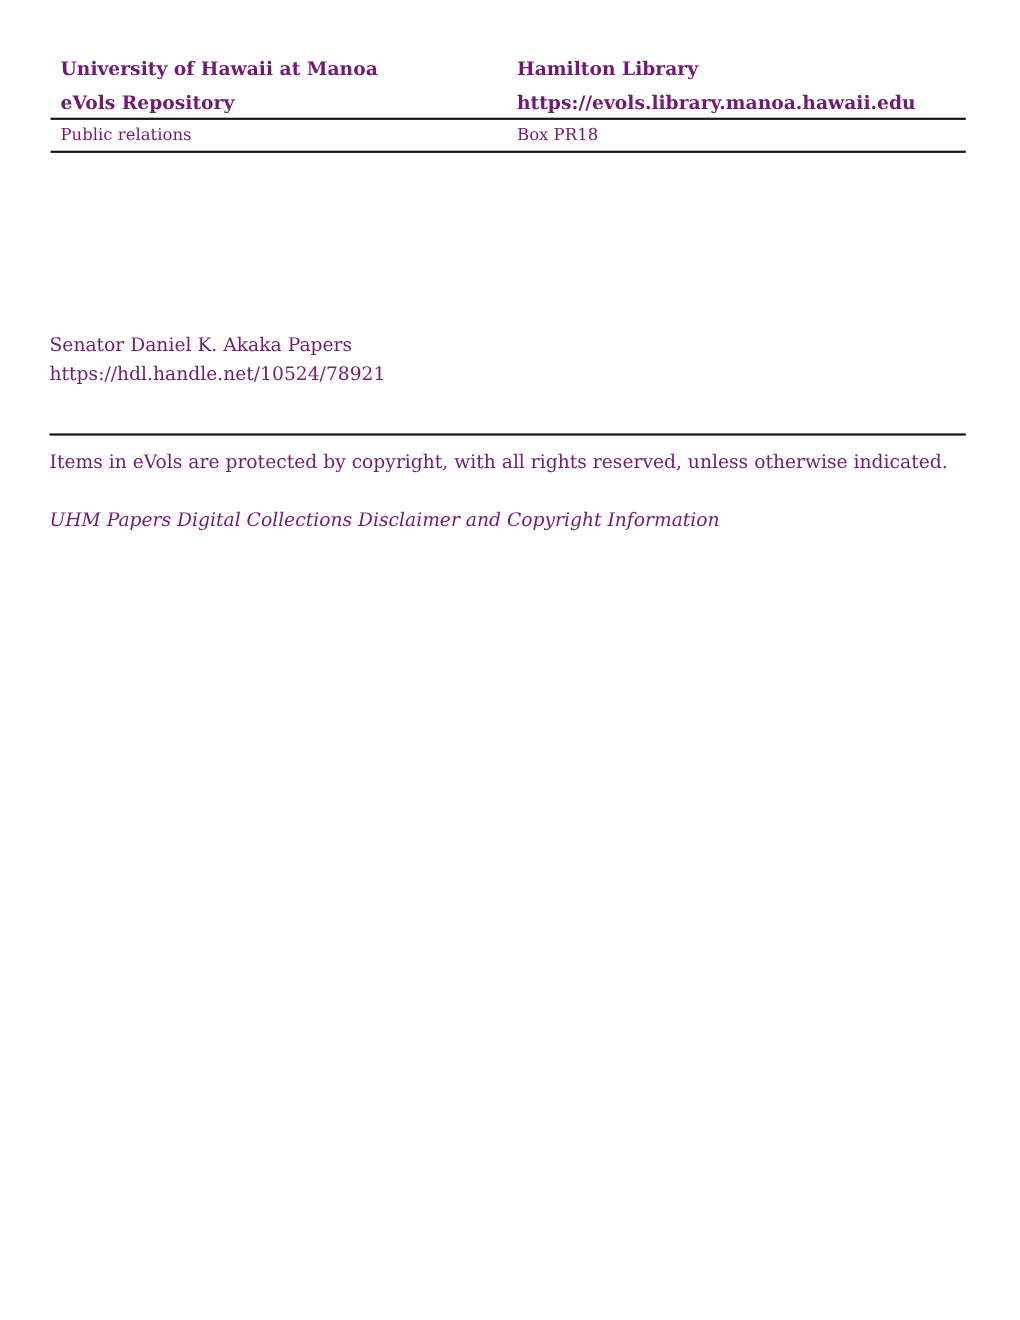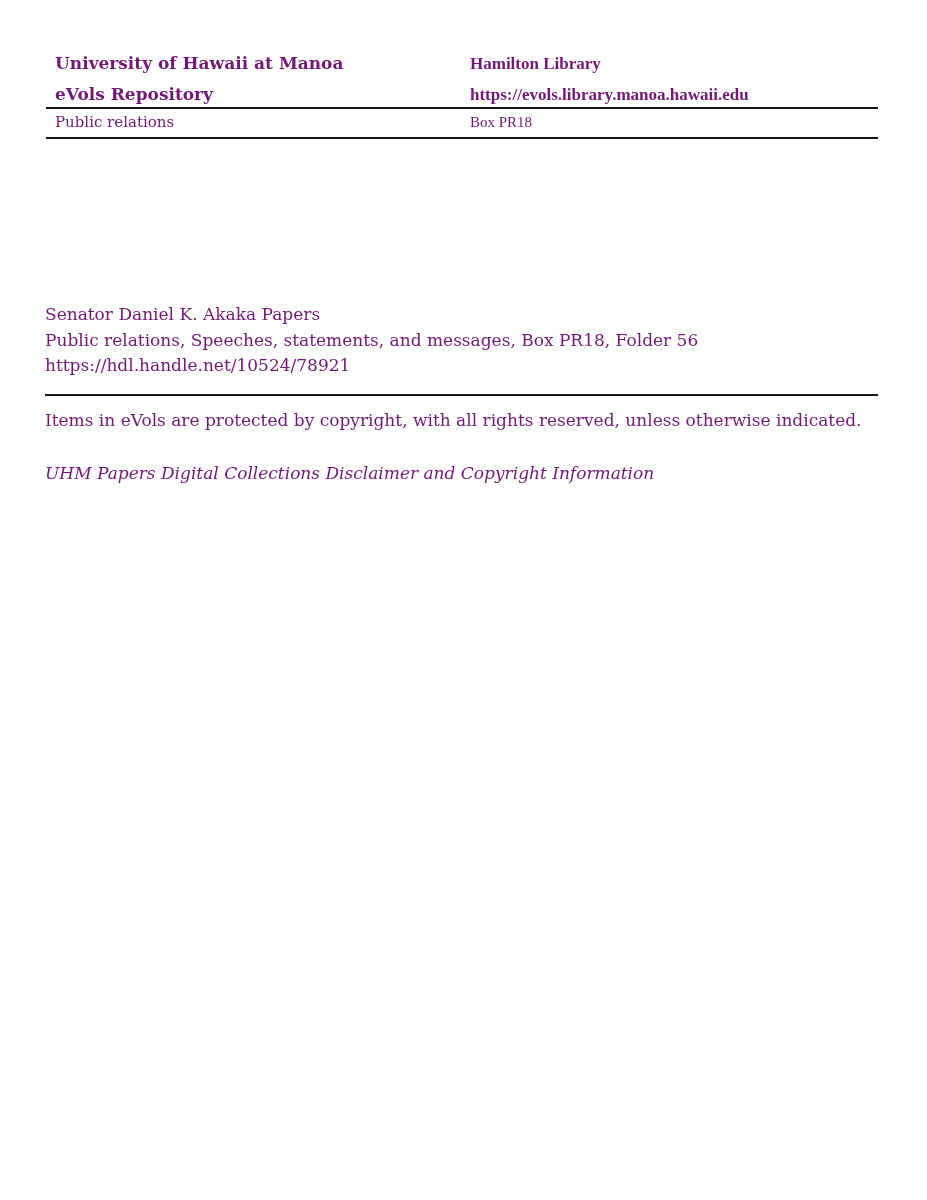--- a/index.html
+++ b/index.html
@@ -19,21 +19,21 @@
   .hdr {
     position: absolute;
     font-weight: bold;
     font-size: 17px;
     line-height: 21px;
     white-space: nowrap;
   }
   .row1 { top: 53px; }
   .row2 { top: 84px; }
   .col1 { left: 55px; }
-  .col2 { left: 470px; font-family: Liberation Serif, serif; }
+  .col2 { left: 470px; }
   .rule {
     position: absolute;
     left: 46px;
     width: 832px;
     height: 2px;
     background: #161616;
   }
   .rule-1 { top: 107px; }
   .rule-2 { top: 137px; }
   .rule-3 { top: 394px; left: 45px; width: 833px; }
@@ -98,21 +98,20 @@
 
   <div class="meta col1">Public relations</div>
 
   <div class="meta col2">Box PR18</div>
 
   <div class="rule rule-2"></div>
 
 
   <div class="body-block">
     <div>Senator Daniel K. Akaka Papers</div>
-    <div>Public relations, Speeches, statements, and messages, Box PR18, Folder 56</div>
     <div>https://hdl.handle.net/10524/78921</div>
   </div>
 
   <div class="rule rule-3"></div>
 
   <div class="rights">Items in eVols are protected by copyright, with all rights reserved, unless otherwise indicated.</div>
 
   <div class="disclaimer">UHM Papers Digital Collections Disclaimer and Copyright Information</div>
 
 </div>

